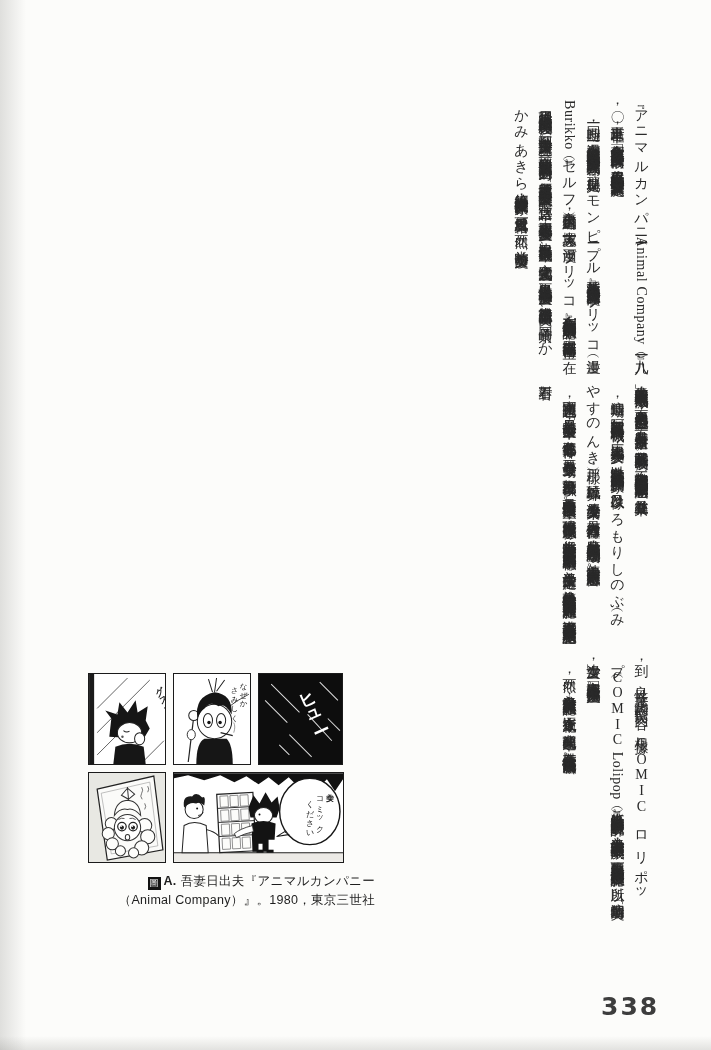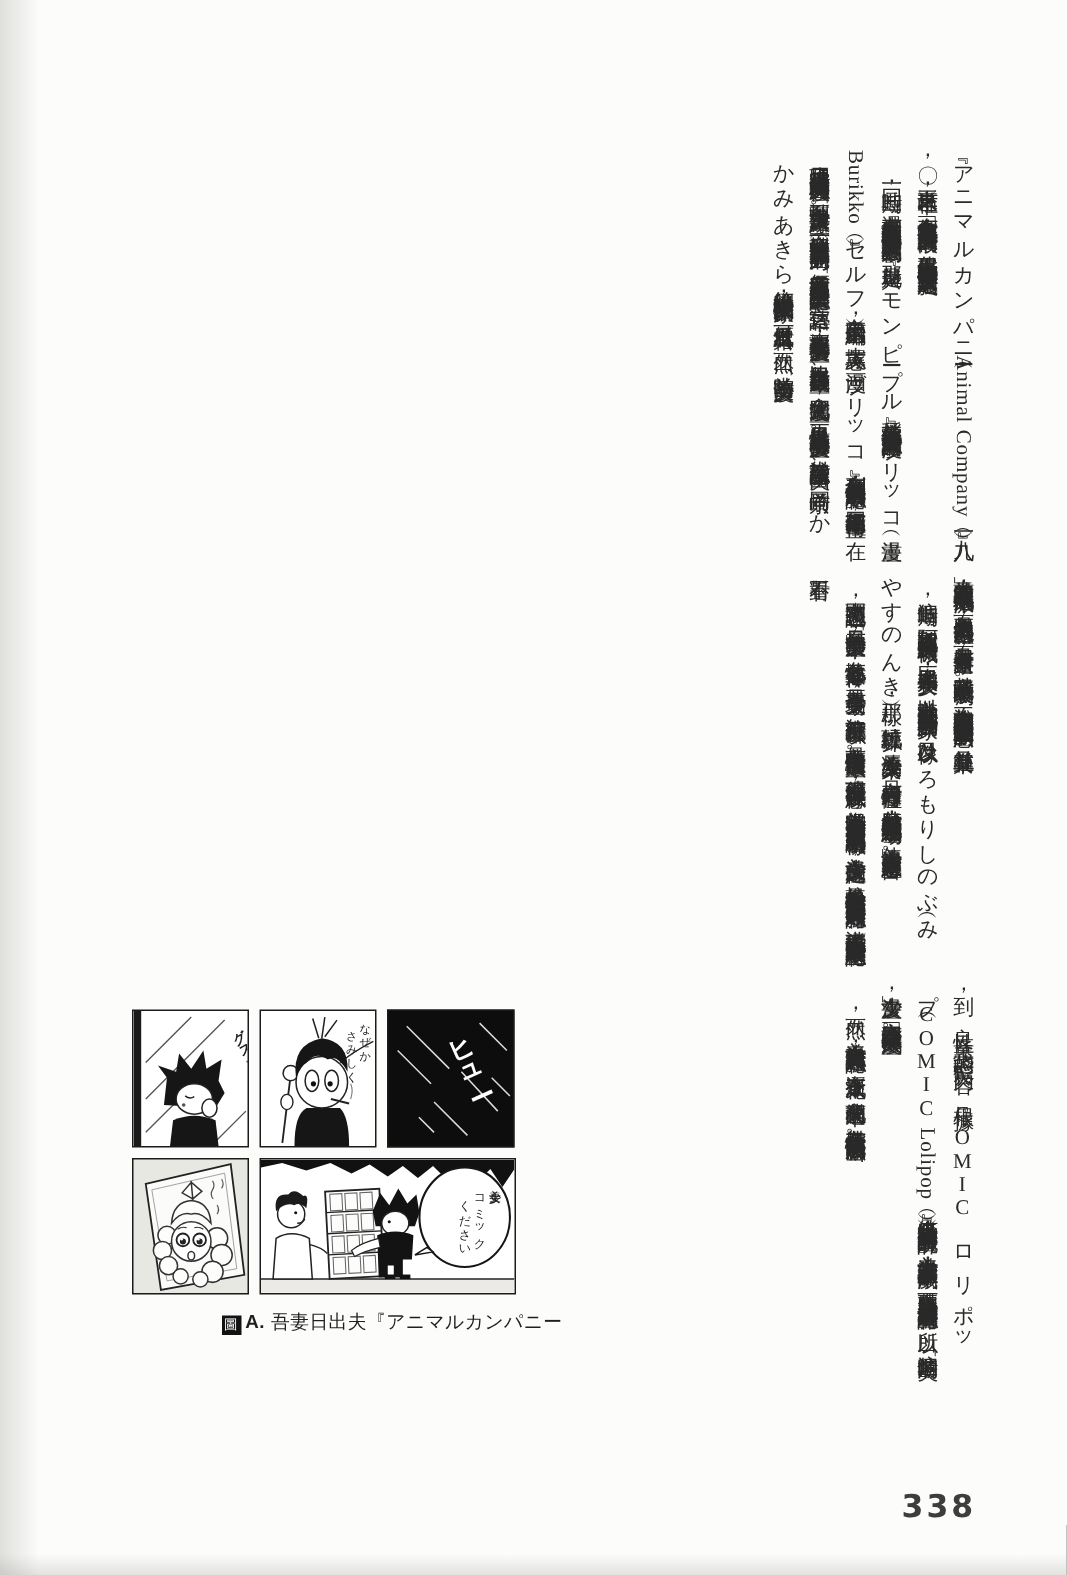--- a/index.html
+++ b/index.html
@@ -70,21 +70,21 @@
   .fig-marker{
     display:inline-flex;width:13px;height:13px;background:#121212;color:#fff;
     font-size:9px;line-height:13px;align-items:center;justify-content:center;
     margin-right:3px;vertical-align:-1px;
   }
   .fig-label{font-weight:bold;margin-right:4px;}
   .cap-line2{display:block;padding-left:2px;}
   
   .page-num{
     position:absolute;left:601px;top:992px;
-    font-family:"DejaVu Sans",sans-serif;font-size:21px;font-weight:bold;
+    font-family:"DejaVu Sans",sans-serif;font-size:25px;font-weight:bold;
     letter-spacing:2px;color:#3d3d3d;
   }
 </style>
 </head>
 <body>
 
 <div class="page">
 
   <div class="vtext" id="block1">
     <p>『アニマルカンパニー（Animal Company）』（一九八〇，東京三世社）中，有個主角前往書店購買「美少女漫畫」的橋段，代表吾妻日出夫心中的確存在對「美少女漫畫」的定義。</p>
@@ -229,17 +229,18 @@
             <span>コミック</span>
             <span>ください</span>
           </span>
       </div>
 
     </div>
   </div>
 
   <div class="fig-caption">
     <span class="fig-marker">圖</span><span class="fig-label">A.</span><span>吾妻日出夫『アニマルカンパニー</span>
+    <span class="cap-line2">（Animal Company）』。1980，東京三世社</span>
   </div>
 
   <div class="page-num">338</div>
 
 </div>
 
 </body></html>

